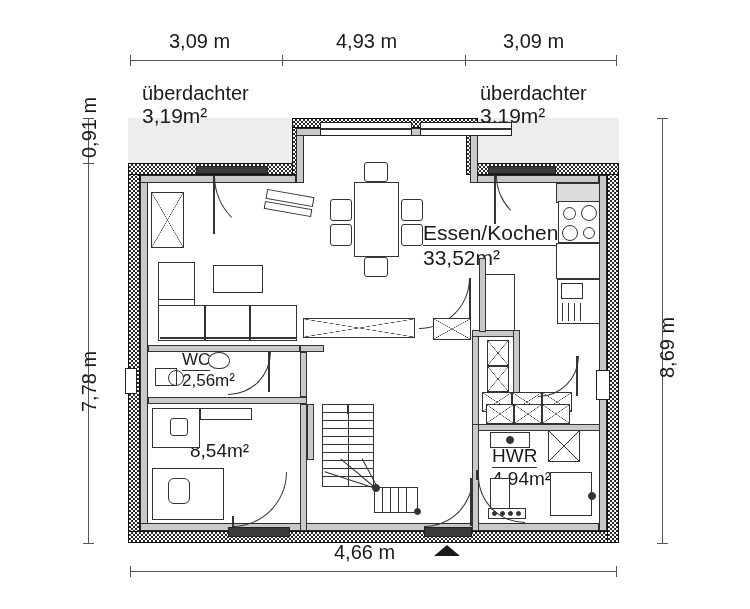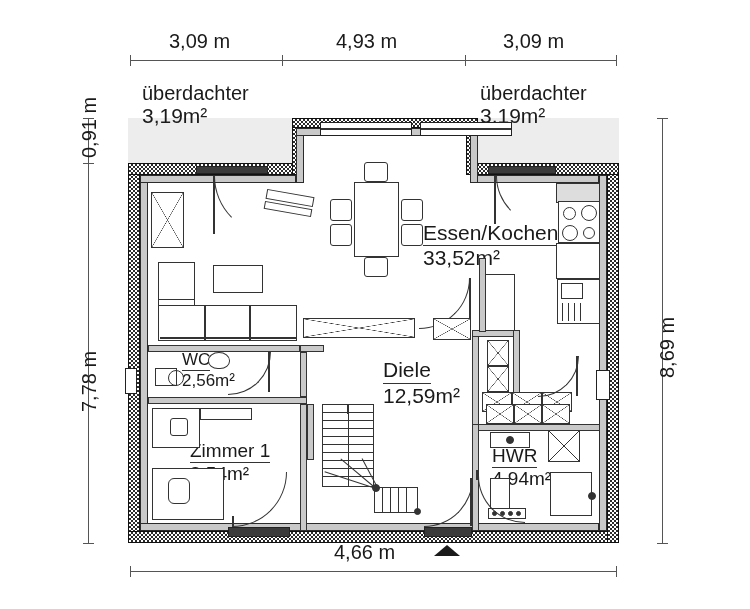--- a/index.html
+++ b/index.html
@@ -214,24 +214,20 @@
   <div class="boxr" style="left:208px;top:352px;width:22px;height:17px;border-radius:50% 50% 45% 45%;"></div>
   <div class="box" style="left:155px;top:368px;width:22px;height:18px;"></div>
   <div class="circ" style="left:168px;top:370px;width:16px;height:16px;"></div>
 
   <div class="line" style="left:268px;top:352px;width:2px;height:40px;"></div>
   <div class="door-arc" style="left:228px;top:352px;width:42px;height:42px;border-color:transparent #333 #333 transparent;
               border-width:0 1px 1px 0;border-radius:0 0 100% 0;"></div>
 
   <div class="window" style="left:125px;top:368px;width:12px;height:26px;"></div>
 
-  <div class="lbl" style="left:383px;top:358px;">
-    <span class="nm">Diele</span>
-    <span class="ar">12,59m²</span>
-  </div>
 
   <div>
     <div class="box" style="left:322px;top:404px;width:52px;height:83px;"></div>
     <div class="stair-step" style="left:323px;top:412px;width:50px;"></div>
     <div class="stair-step" style="left:323px;top:420px;width:50px;"></div>
     <div class="stair-step" style="left:323px;top:428px;width:50px;"></div>
     <div class="stair-step" style="left:323px;top:436px;width:50px;"></div>
     <div class="stair-step" style="left:323px;top:444px;width:50px;"></div>
     <div class="stair-step" style="left:323px;top:452px;width:50px;"></div>
     <div class="stair-step" style="left:323px;top:460px;width:50px;"></div>
@@ -245,21 +241,20 @@
     <div class="stair-v" style="left:406px;top:488px;height:25px;"></div>
     <div class="line" style="left:322px;top:488px;width:54px;height:1px;transform-origin:right center;transform:rotate(18deg);"></div>
     <div class="line" style="left:330px;top:488px;width:46px;height:1px;transform-origin:right center;transform:rotate(40deg);"></div>
     <div class="line" style="left:344px;top:488px;width:34px;height:1px;transform-origin:right center;transform:rotate(62deg);"></div>
     <div class="circ" style="left:372px;top:484px;width:8px;height:8px;background:#333;"></div>
     <div class="circ" style="left:414px;top:508px;width:7px;height:7px;background:#333;"></div>
     <div class="line" style="left:347px;top:404px;width:1px;height:10px;"></div>
   </div>
 
   <div class="lbl small" style="left:190px;top:440px;">
-    <span class="nm">Zimmer 1</span>
     <span class="ar">8,54m²</span>
   </div>
   <div class="box" style="left:152px;top:408px;width:48px;height:40px;"></div>
   <div class="box" style="left:200px;top:408px;width:52px;height:12px;"></div>
   <div class="boxr" style="left:170px;top:418px;width:18px;height:18px;"></div>
   <div class="box" style="left:152px;top:468px;width:72px;height:52px;"></div>
   <div class="boxr" style="left:168px;top:478px;width:22px;height:26px;border-radius:6px;"></div>
 
   <div class="line" style="left:232px;top:516px;width:2px;height:12px;"></div>
   <div class="door-arc" style="left:232px;top:472px;width:54px;height:54px;border-color:transparent #333 #333 transparent;

